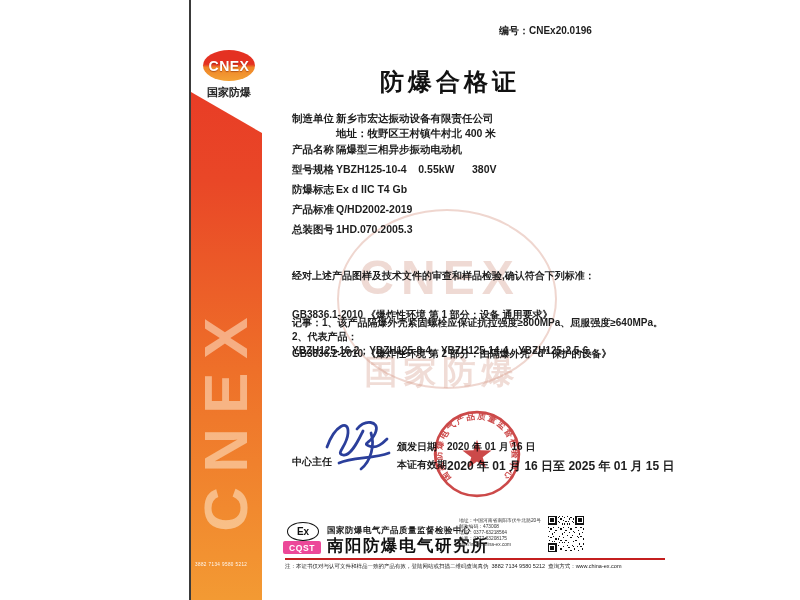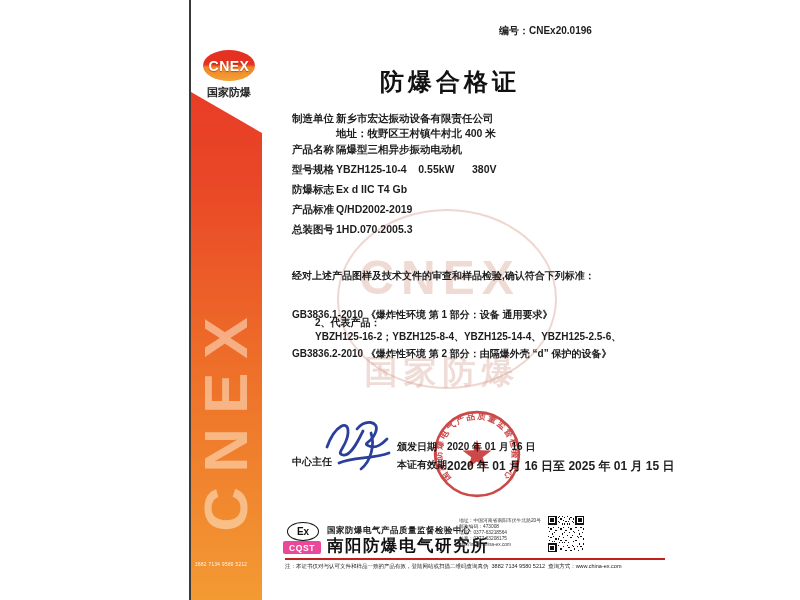--- a/index.html
+++ b/index.html
@@ -28,21 +28,21 @@
   .wm-t2{left:335px;top:350px;width:215px;text-align:center;font-size:33px;font-weight:700;
      color:rgba(213,158,142,.36);letter-spacing:6px;}
   
   .cert-no{left:467px;top:24px;font-size:10px;font-weight:600;margin-left:32px;}
   .title{left:300px;top:66px;width:220px;text-align:right;font-size:24px;font-weight:700;letter-spacing:4px;color:#111;}
   .frow{font-size:10.5px;}
   .flabel{position:absolute;left:292px;font-weight:700;}
   .fvalue{position:absolute;left:336px;font-weight:600;white-space:pre;}
   .stds{left:292px;top:243px;font-size:10px;font-weight:600;line-height:13px;white-space:pre;}
   .notes{left:292px;top:316px;font-size:10px;font-weight:600;line-height:14px;}
-  .notes .ind{margin-left:23px;white-space:pre;}
+  .notes .ind{white-space:pre;}
   .nrow{white-space:pre;}
   .sig-label{left:292px;top:443px;font-size:10px;font-weight:700;margin-top:12px;}
   .signature{left:318px;top:413px;width:82px;height:60px;}
   .d-label{left:397px;top:440px;font-size:10px;font-weight:700;}
   .d-value{left:447px;top:440px;font-size:10px;font-weight:600;white-space:pre;}
   .v-label{left:397px;top:458px;font-size:10px;font-weight:700;}
   .v-value{left:447px;top:458px;font-size:12px;font-weight:600;white-space:pre;}
   .stamp{left:431px;top:408px;width:92px;height:92px;opacity:.88;mix-blend-mode:multiply;}
   
   .exmark{left:287px;top:522px;width:30px;height:17px;border:1.6px solid #111;border-radius:50%;
@@ -105,20 +105,21 @@
     <span class="fvalue" style="top:223px">1HD.070.2005.3</span>
   </div>
 
   <div class="abs stds">
     <div>经对上述产品图样及技术文件的审查和样品检验,确认符合下列标准：</div>
     <div>GB3836.1-2010 《爆炸性环境 第 1 部分：设备 通用要求》</div>
     <div>GB3836.2-2010 《爆炸性环境 第 2 部分：由隔爆外壳 “d” 保护的设备》</div>
   </div>
 
   <div class="abs notes">
+    <div class="nrow"><span>记事：</span><span>1、该产品隔爆外壳紧固螺栓应保证抗拉强度≥800MPa、屈服强度≥640MPa。</span></div>
     <div class="ind">2、代表产品：</div>
     <div class="ind">YBZH125-16-2；YBZH125-8-4、YBZH125-14-4、YBZH125-2.5-6、</div>
   </div>
 
   <div class="abs sig-label">中心主任</div>
   <svg class="abs signature" viewBox="0 0 80 60">
     <g fill="none" stroke="#2b3f9b" stroke-width="2.8" stroke-linecap="round">
       <path d="M8,34 C16,12 30,6 29,20 C28,34 16,40 24,42 C32,44 40,26 44,18"></path>
       <path d="M38,16 C46,6 60,8 57,18 C54,30 42,30 50,33 C58,36 64,30 68,26"></path>
       <path d="M52,20 C56,32 52,48 42,56"></path>

